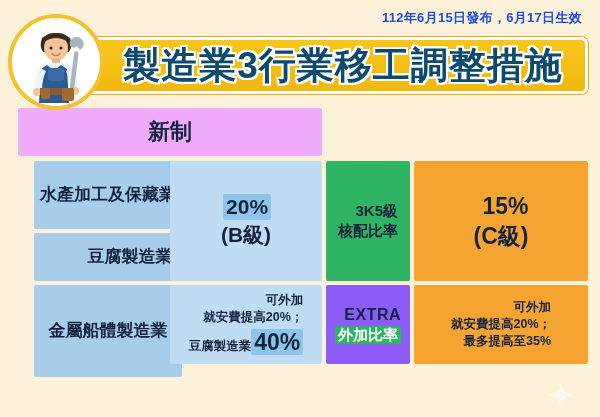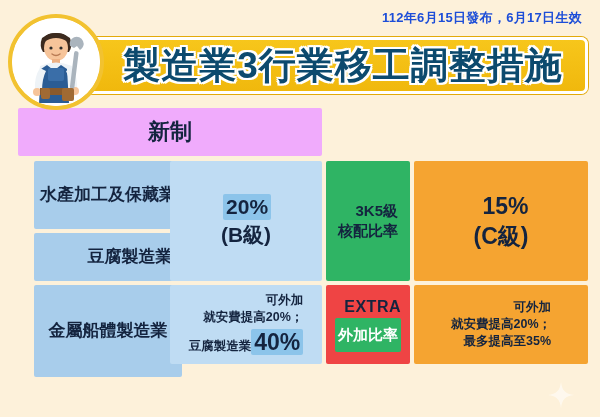--- a/index.html
+++ b/index.html
@@ -67,29 +67,29 @@
   .lbl1{ top:53px; height:68px;}
   .lbl2{ top:125px;height:48px;padding-left:44px;}
   .lbl3{ top:177px;height:92px;}
 
   
   .v-top{ left:152px; top:53px; width:152px; height:120px; background:#bfdcf3; font-size:21px;}
   .v-bot{ left:152px; top:177px;width:152px; height:79px;  background:#bfdcf3; font-size:12.5px;}
 
   
   .i-top{ left:308px; top:53px; width:84px; height:120px; background:#2fb464; font-size:15px;}
-  .i-bot{ left:308px; top:177px;width:84px; height:79px;  background:#ef4444; font-size:15px;}
+  .i-bot{ left:308px; top:177px;width:84px; height:79px;  background:#8b5cf6; font-size:15px;}
 
   
   .o-top{ left:396px; top:53px; width:174px; height:120px; background:#f5a431; font-size:23px;}
   .o-bot{ left:396px; top:177px;width:174px; height:79px;  background:#f5a431; font-size:12.5px;}
 
   .stack{display:flex;flex-direction:column;align-items:flex-end;justify-content:center;gap:2px;}
   .hl-blue{background:#8cc4ea;padding:0 3px;border-radius:2px;}
-  .hl-green{background:#2fb464;color:#ffffff;padding:8px 3px;border-radius:2px;}
+  .hl-green{background:#2fb464;color:#ffffff;padding:0 3px;border-radius:2px;}
   .extra-en{font-size:16px;letter-spacing:.5px;}
   .big{font-size:23px;margin-top:36px;}
   .sparkle{
     position:absolute; right:14px; bottom:9px; width:26px; height:26px;
     opacity:.55; z-index:4;
   }
 </style>
 </head>
 <body>
 

